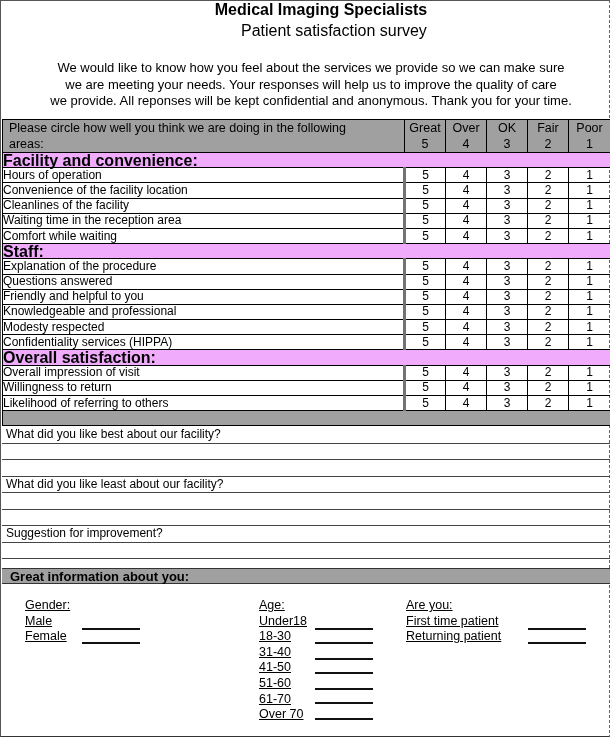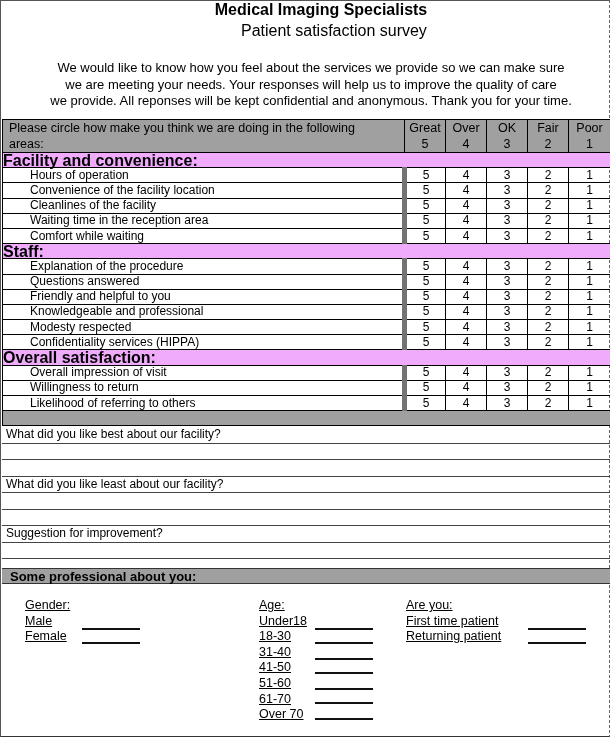--- a/index.html
+++ b/index.html
@@ -15,21 +15,21 @@
            font-size:13px; line-height:16.5px; }
   .intro div { white-space:nowrap; }
 
   table.grid { position:absolute; left:1px; top:118px; border-collapse:collapse;
                width:608px; font-size:12px; table-layout:fixed; }
   table.grid td { border:1px solid #000; padding:0; height:14.2px; line-height:13px; }
   .hdr td { background:#a0a0a0; vertical-align:top; }
   .hdr .q { padding-left:6px; font-size:12.5px; line-height:16px; }
   .hdr .rc { text-align:center; font-size:12.5px; line-height:16px; }
   .sec td { background:#f0abfc; font-weight:bold; font-size:16px; padding-left:6px; height:15px; }
-  .item td.label { padding-left:27px; border-right:5px solid #737373; }
+  .item td.label { border-right:3px solid #737373; }
   .item td.v { text-align:center; }
   .blank td { background:#a0a0a0; height:15px; }
 
   .open { position:absolute; left:1px; width:608px; font-size:12px; }
   .open .row { height:15.5px; border-bottom:1px solid #444; padding-left:4px; line-height:15px; }
 
   .info-band { position:absolute; left:1px; top:567px; width:608px; height:16px;
                background:#a0a0a0; border-top:1px solid #333; border-bottom:1px solid #333;
                font-weight:bold; font-size:13px; line-height:16px; padding-left:8px; box-sizing:border-box; }
   .info { position:absolute; font-size:12.5px; line-height:15.6px;text-decoration:underline; }
@@ -52,21 +52,21 @@
       <col style="width:402px">
         <col style="width:41px">
         <col style="width:41px">
         <col style="width:41px">
         <col style="width:41px">
         <col style="width:42px">
     </colgroup>
     <tbody id="rating-body">
       <tr class="hdr">
         <td class="q">
-          <div>Please circle how make you think we are doing in the following</div>
+          <div>Please circle how well you think we are doing in the following</div>
           <div>areas:</div>
         </td>
         <td class="rc">
             <div>Great</div>
             <div>5</div>
           </td>
         <td class="rc">
             <div>Over</div>
             <div>4</div>
           </td>
@@ -215,21 +215,21 @@
       <div class="row"></div>
       <div class="row"></div>
       <div class="row">What did you like least about our facility?</div>
       <div class="row"></div>
       <div class="row"></div>
       <div class="row">Suggestion for improvement?</div>
       <div class="row"></div>
       <div class="row"></div>
     </div>
 
-  <div class="info-band">Some professional about you:</div>
+  <div class="info-band">Great information about you:</div>
 
   <div class="info" style="left:24px; top:597px;">
     <div>Gender:</div>
     <div>Male</div>
     <div>Female</div>
   </div>
   <div class="line" style="left:81px; top:627px;"></div>
   <div class="line" style="left:81px; top:641px;"></div>
 
   <div class="info" style="left:258px; top:597px;">

